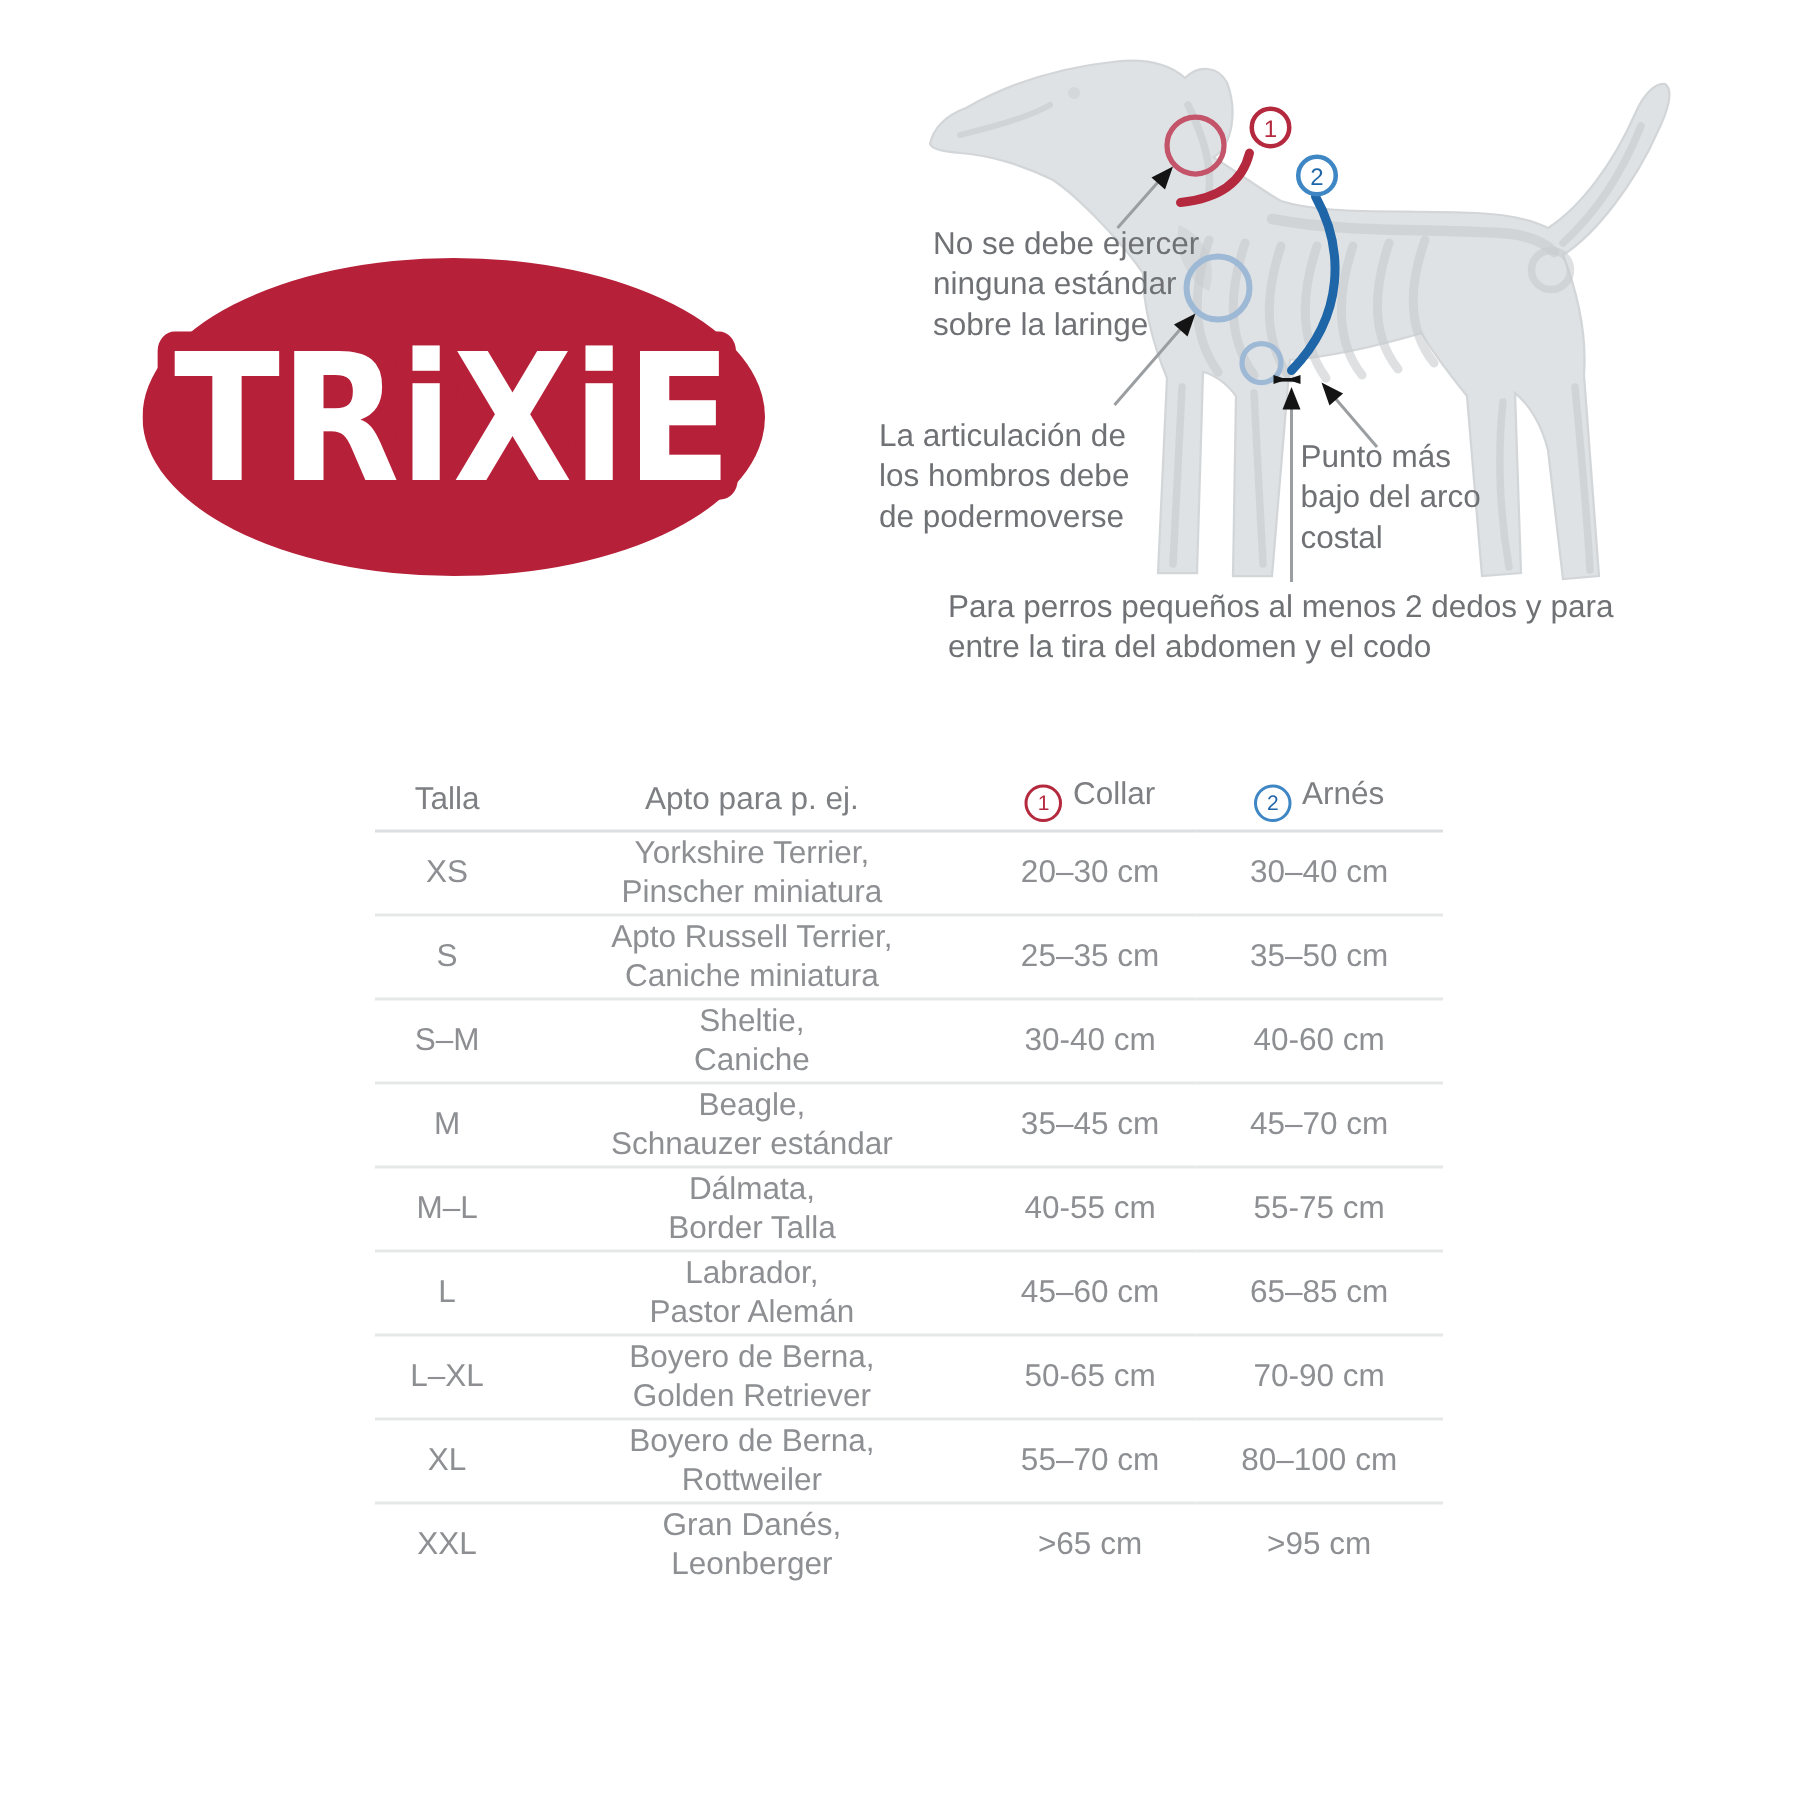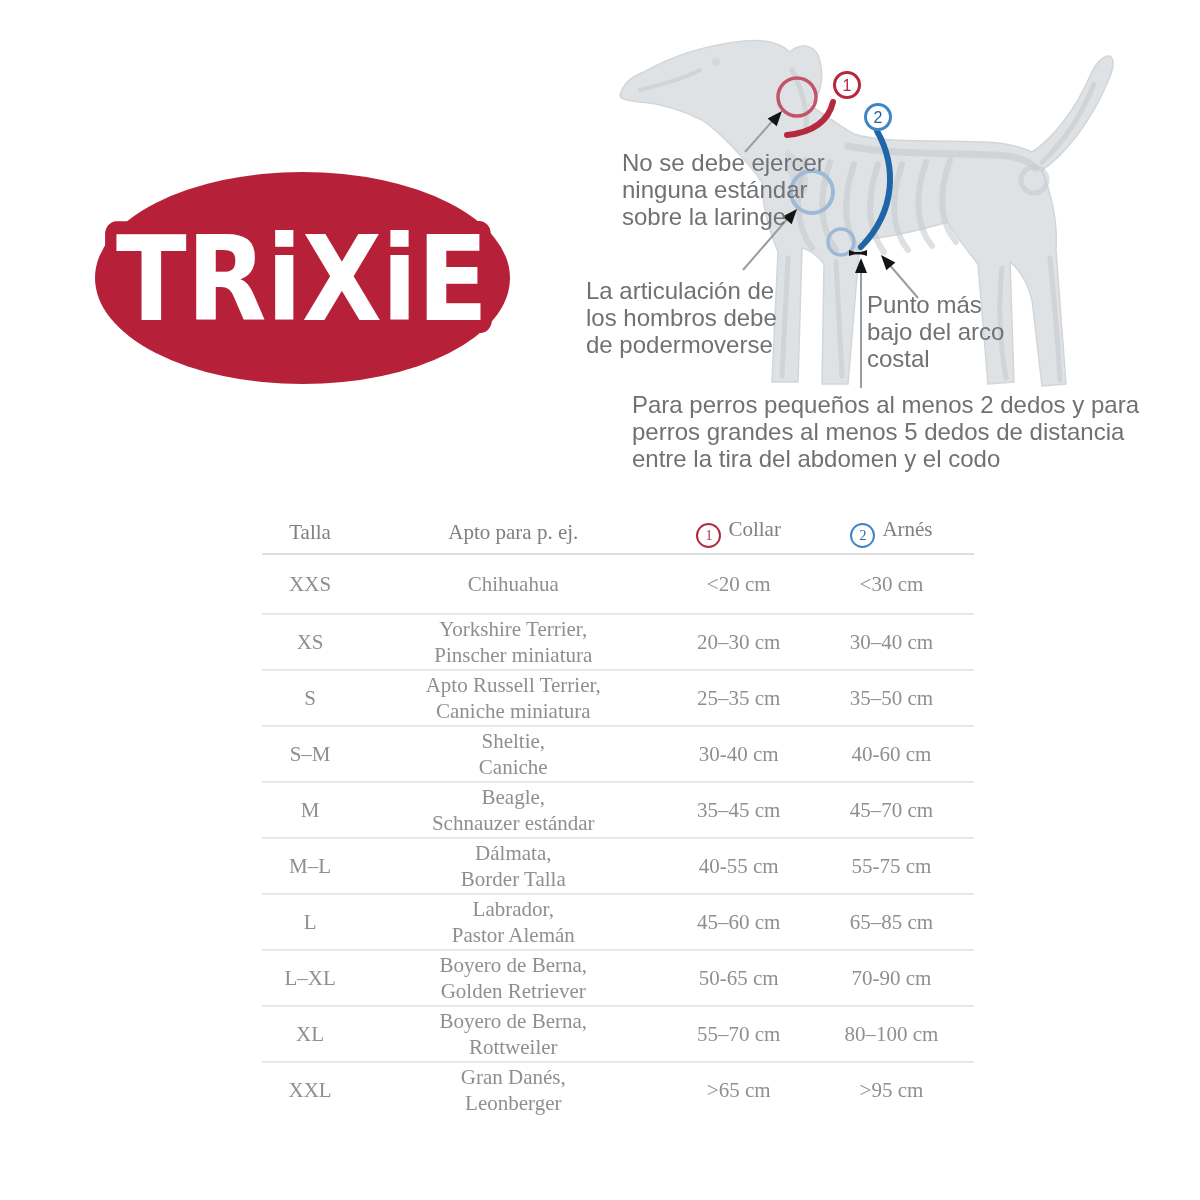--- a/index.html
+++ b/index.html
@@ -33,26 +33,26 @@
   .larynx-ring{stroke:var(--larynx-circle);stroke-width:3.5;fill:none;}
   .joint-ring{stroke:var(--joint-circle-blue);fill:none;}
   .badge-red{stroke:var(--collar-red);stroke-width:3;fill:#ffffff;}
   .badge-blue{stroke:var(--badge-blue);stroke-width:3;fill:#ffffff;}
   .badge-num{font-size:16px;text-anchor:middle;font-family:"Liberation Sans",sans-serif;}
   .badge-num.red{fill:var(--collar-red);} .badge-num.blue{fill:var(--harness-blue);}
   .pointer{stroke:var(--line-gray);stroke-width:2;fill:none;}
   .ahead{fill:var(--arrow-black);}
 
   
-  .note{position:absolute;color:var(--annotation-text);font-size:24px;line-height:27px;}
+  .note{position:absolute;color:var(--annotation-text);font-size:21px;line-height:27px;}
   .note span{display:block;}
 
   
-  .size-table{position:absolute;left:262px;top:512px;width:712px;border-collapse:collapse;
-    color:var(--table-text);font-size:21px;font-family:Liberation Serif, serif;}
+  .size-table{position:absolute;left:250px;top:512px;width:712px;border-collapse:collapse;
+    color:var(--table-text);font-size:21px;}
   .size-table th{font-weight:normal;color:var(--header-text);height:39px;vertical-align:middle;
     border-bottom:2px solid #dcdee0;}
   .size-table td{vertical-align:middle;text-align:center;line-height:26px;border-bottom:2px solid var(--divider);}
   .size-table tr.row{height:54px;}
   .size-table tr.row.single{height:60px;}
   .size-table tr:last-child td{border-bottom:none;}
   .col-size{width:95px;text-align:center;}
   .col-breeds{width:312px;text-align:center;}
   .col-collar{width:140px;text-align:center;}
   .col-harness{width:165px;text-align:center;}
@@ -167,46 +167,37 @@
     <span>los hombros debe</span>
     <span>de podermoverse</span>
   </div>
   <div class="note" style="left:867px;top:291px;">
     <span>Punto más</span>
     <span>bajo del arco</span>
     <span>costal</span>
   </div>
   <div class="note" style="left:622px;top:391px;margin-left:10px;">
     <span>Para perros pequeños al menos 2 dedos y para</span>
-    <span>perros grandes al menos 5 dedos de distancia</span>
     <span>entre la tira del abdomen y el codo</span>
   </div>
 
   <table class="size-table">
     <thead>
       <tr>
         <th class="col-size">Talla</th>
         <th class="col-breeds">Apto para p. ej.</th>
         <th class="col-collar">
           <span class="hbadge red">1</span><span>Collar</span>
         </th>
         <th class="col-harness">
           <span class="hbadge blue">2</span><span>Arnés</span>
         </th>
       </tr>
     </thead>
     <tbody>
-        <tr class="row single">
-          <td class="col-size">XXS</td>
-          <td class="col-breeds">
-            <span class="breed-line">Chihuahua</span>
-          </td>
-          <td class="col-collar">&lt;20 cm</td>
-          <td class="col-harness">&lt;30 cm</td>
-        </tr>
         <tr class="row">
           <td class="col-size">XS</td>
           <td class="col-breeds">
             <span class="breed-line">Yorkshire Terrier,</span>
             <span class="breed-line">Pinscher miniatura</span>
           </td>
           <td class="col-collar">20–30 cm</td>
           <td class="col-harness">30–40 cm</td>
         </tr>
         <tr class="row">

